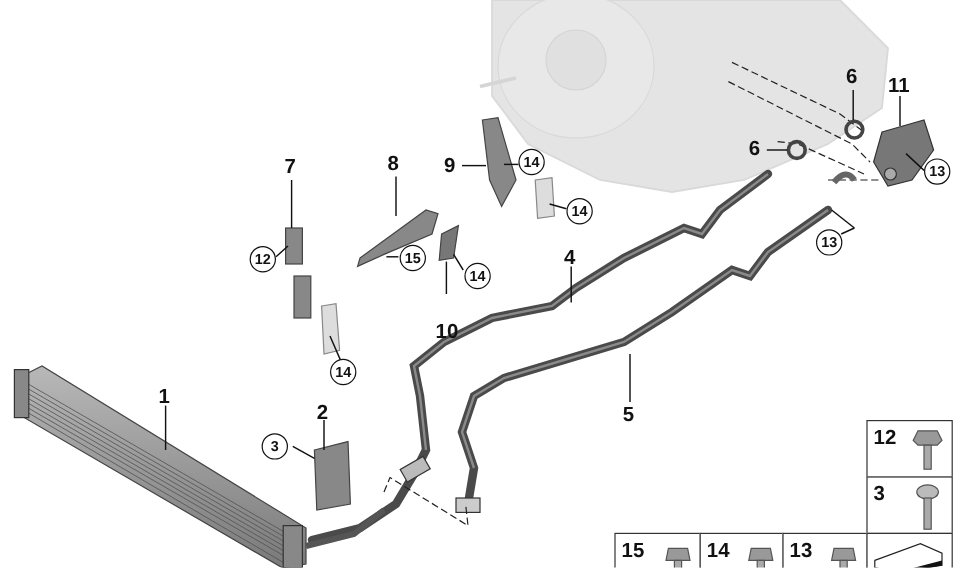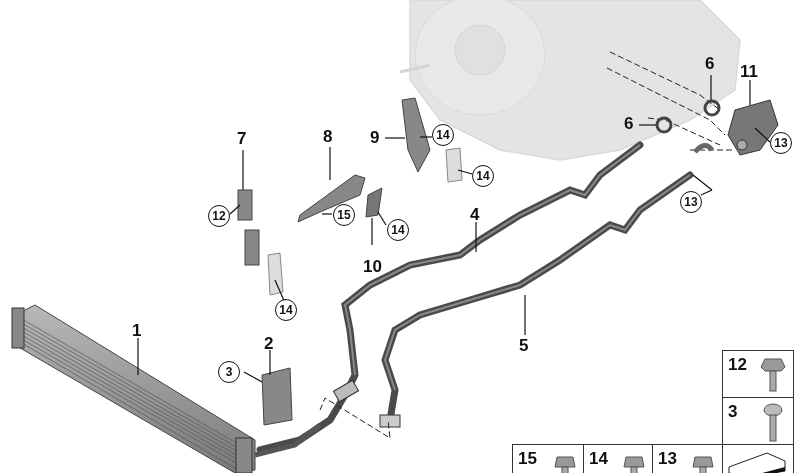--- a/index.html
+++ b/index.html
@@ -116,21 +116,21 @@
 
 <div class="lbl" style="left:132px;top:322px;">1</div>
 <div class="lbl" style="left:264px;top:335px;">2</div>
 <div class="lbl" style="left:470px;top:206px;">4</div>
 <div class="lbl" style="left:519px;top:337px;">5</div>
 <div class="lbl" style="left:705px;top:55px;">6</div>
 <div class="lbl" style="left:624px;top:115px;">6</div>
 <div class="lbl" style="left:237px;top:130px;">7</div>
 <div class="lbl" style="left:323px;top:128px;">8</div>
 <div class="lbl" style="left:370px;top:129px;">9</div>
-<div class="lbl" style="left:363px;top:258px;">10</div>
+<div class="lbl" style="left:363px;top:268px;">10</div>
 <div class="lbl" style="left:740px;top:63px;text-align:right;">11</div>
 
 <div class="circ" style="left:208px;top:205px;">12</div>
 <div class="circ" style="left:770px;top:132px;">13</div>
 <div class="circ" style="left:680px;top:191px;">13</div>
 <div class="circ" style="left:275px;top:299px;">14</div>
 <div class="circ" style="left:432px;top:124px;">14</div>
 <div class="circ" style="left:472px;top:165px;">14</div>
 <div class="circ" style="left:387px;top:219px;">14</div>
 <div class="circ" style="left:333px;top:204px;">15</div>

